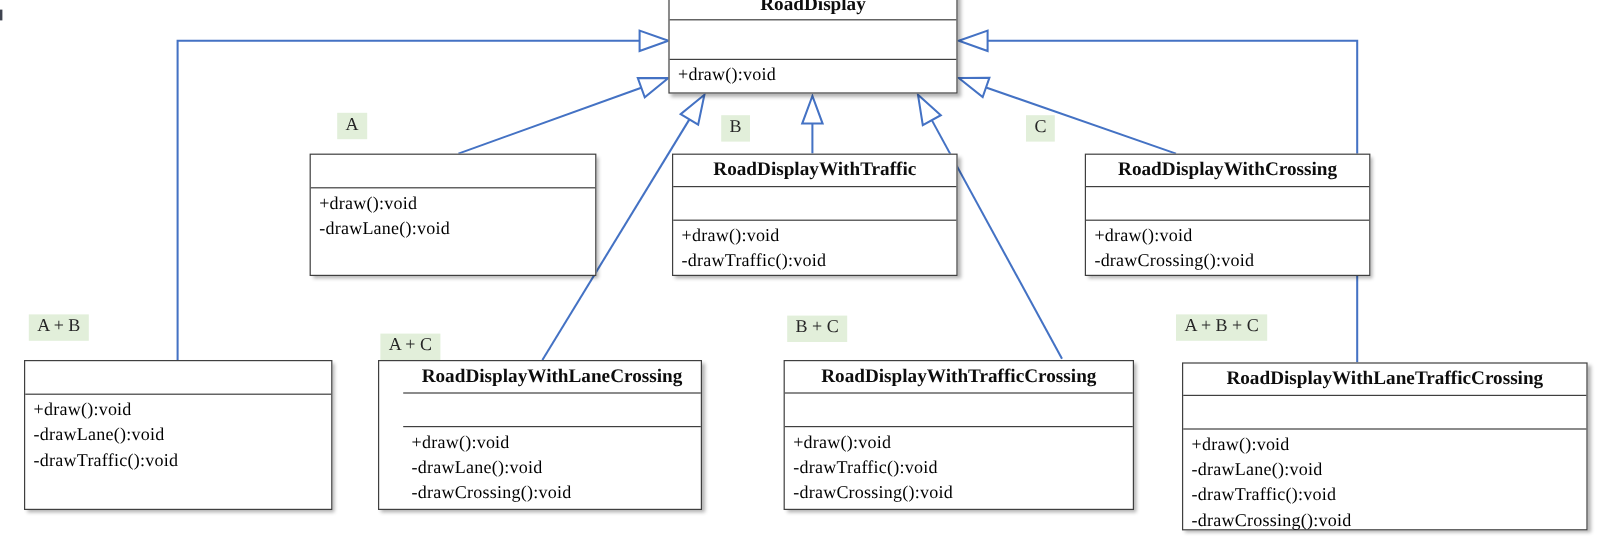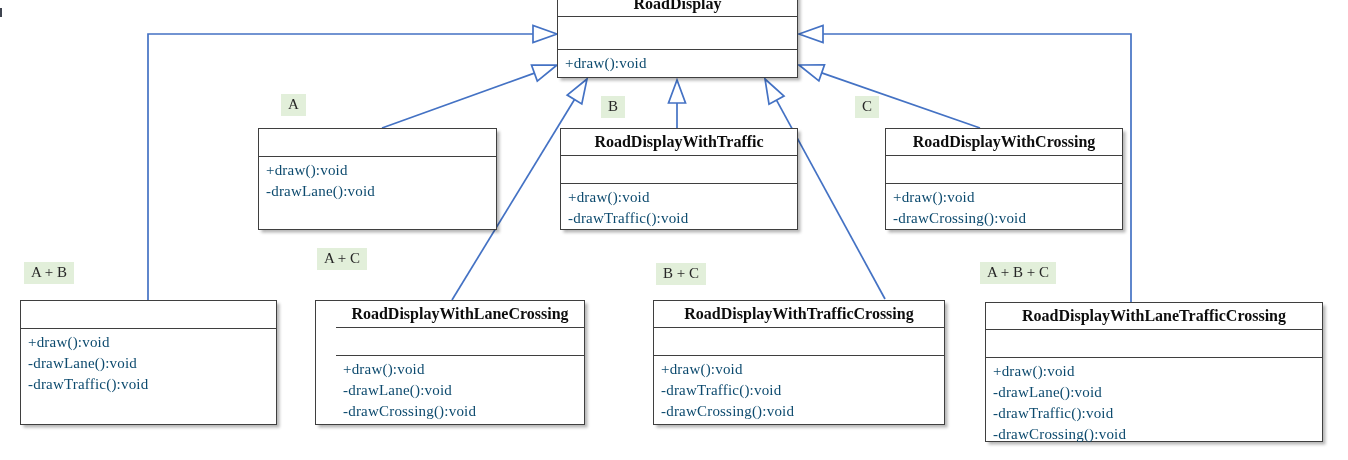--- a/index.html
+++ b/index.html
@@ -4,21 +4,21 @@
 <style>
   html,body{margin:0;padding:0;background:#ffffff;}
   #stage{position:relative;width:1348px;height:460px;overflow:hidden;background:#ffffff;
          font-family:Liberation Serif, serif;}
   svg{position:absolute;left:0;top:0;z-index:1;}
   .uml-class{position:absolute;z-index:2;background:#ffffff;border:1.6px solid #3f3f3f;
              box-shadow:2.5px 2.5px 3px rgba(0,0,0,0.30);box-sizing:border-box;}
   .uml-title{font-weight:bold;color:#0d0d0d;text-align:center;font-size:16px;
              border-bottom:1.4px solid #3f3f3f;display:flex;align-items:center;justify-content:center;}
   .uml-attrs{border-bottom:1.4px solid #3f3f3f;}
-  .uml-methods{padding:3px 6px 0 7px;color:#0c4a6e;font-size:15px;line-height:21px;
+  .uml-methods{padding:3px 6px 0 7px;color:#000000;font-size:15px;line-height:21px;
                letter-spacing:0.2px;white-space:nowrap;}
   .tag{position:absolute;z-index:2;background:#e2efda;color:#262626;font-size:15px;
        padding:2px 7px 3px 7px;white-space:nowrap;}
   #edge-artifact{position:absolute;left:0;top:8px;width:2px;height:9px;background:#3f4450;z-index:3;}
   .rel{stroke:#4472c4;stroke-width:1.7;fill:none;}
   .head{stroke:#4472c4;stroke-width:1.7;fill:#ffffff;stroke-linejoin:miter;}
 </style>
 </head>
 <body>
 
@@ -71,40 +71,40 @@
   <div class="uml-class" style="left:560px;top:128px;width:238px;height:102px;">
     <div class="uml-title" style="height:26px;">RoadDisplayWithTraffic</div>
     <div class="uml-attrs" style="height:27px;"></div>
     <div class="uml-methods">
       <div>+draw():void</div>
       <div>-drawTraffic():void</div>
     </div>
   </div>
 
   <div class="tag" style="left:855px;top:96px;">C</div>
-  <div class="uml-class" style="left:885px;top:128px;width:238px;height:102px;">
+  <div class="uml-class" style="left:904px;top:128px;width:238px;height:102px;">
     <div class="uml-title" style="height:26px;">RoadDisplayWithCrossing</div>
     <div class="uml-attrs" style="height:27px;"></div>
     <div class="uml-methods">
       <div>+draw():void</div>
       <div>-drawCrossing():void</div>
     </div>
   </div>
 
   <div class="tag" style="left:24px;top:262px;">A + B</div>
   <div class="uml-class" style="left:20px;top:300px;width:257px;height:125px;">
     <div class="uml-attrs" style="height:27px;"></div>
     <div class="uml-methods">
       <div>+draw():void</div>
       <div>-drawLane():void</div>
       <div>-drawTraffic():void</div>
     </div>
   </div>
 
-  <div class="tag" style="left:317px;top:248px;">A + C</div>
+  <div class="tag" style="left:317px;top:278px;">A + C</div>
   <div class="uml-class" style="left:315px;top:300px;width:270px;height:125px;padding-left:20px;">
     <div class="uml-title" style="height:26px;">RoadDisplayWithLaneCrossing</div>
     <div class="uml-attrs" style="height:27px;"></div>
     <div class="uml-methods">
       <div>+draw():void</div>
       <div>-drawLane():void</div>
       <div>-drawCrossing():void</div>
     </div>
   </div>
 

